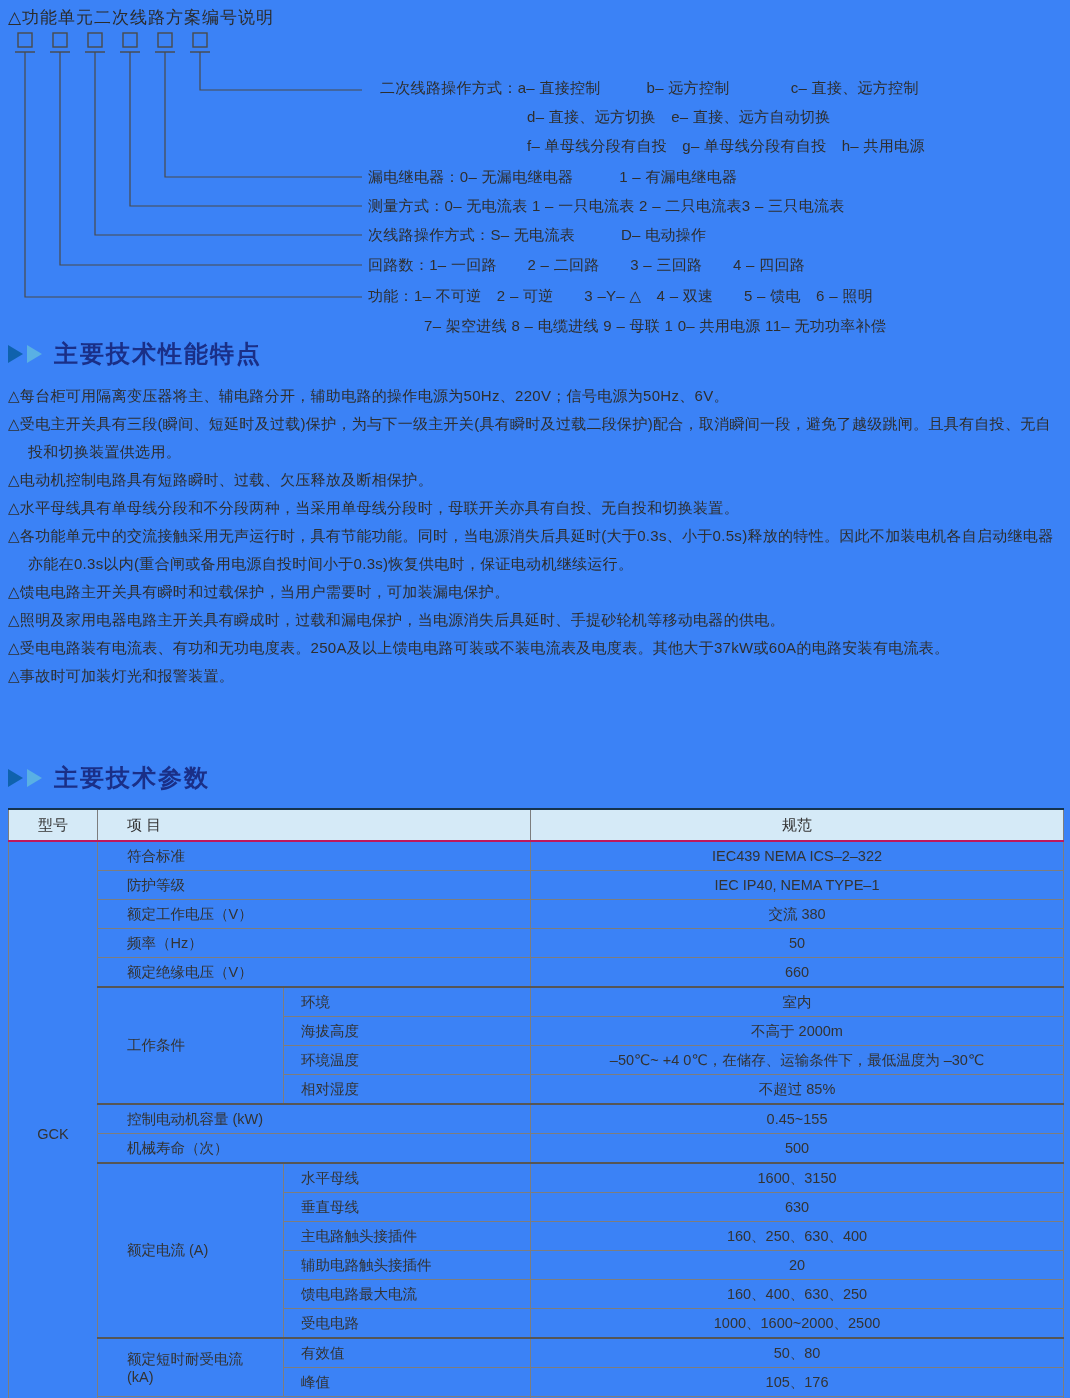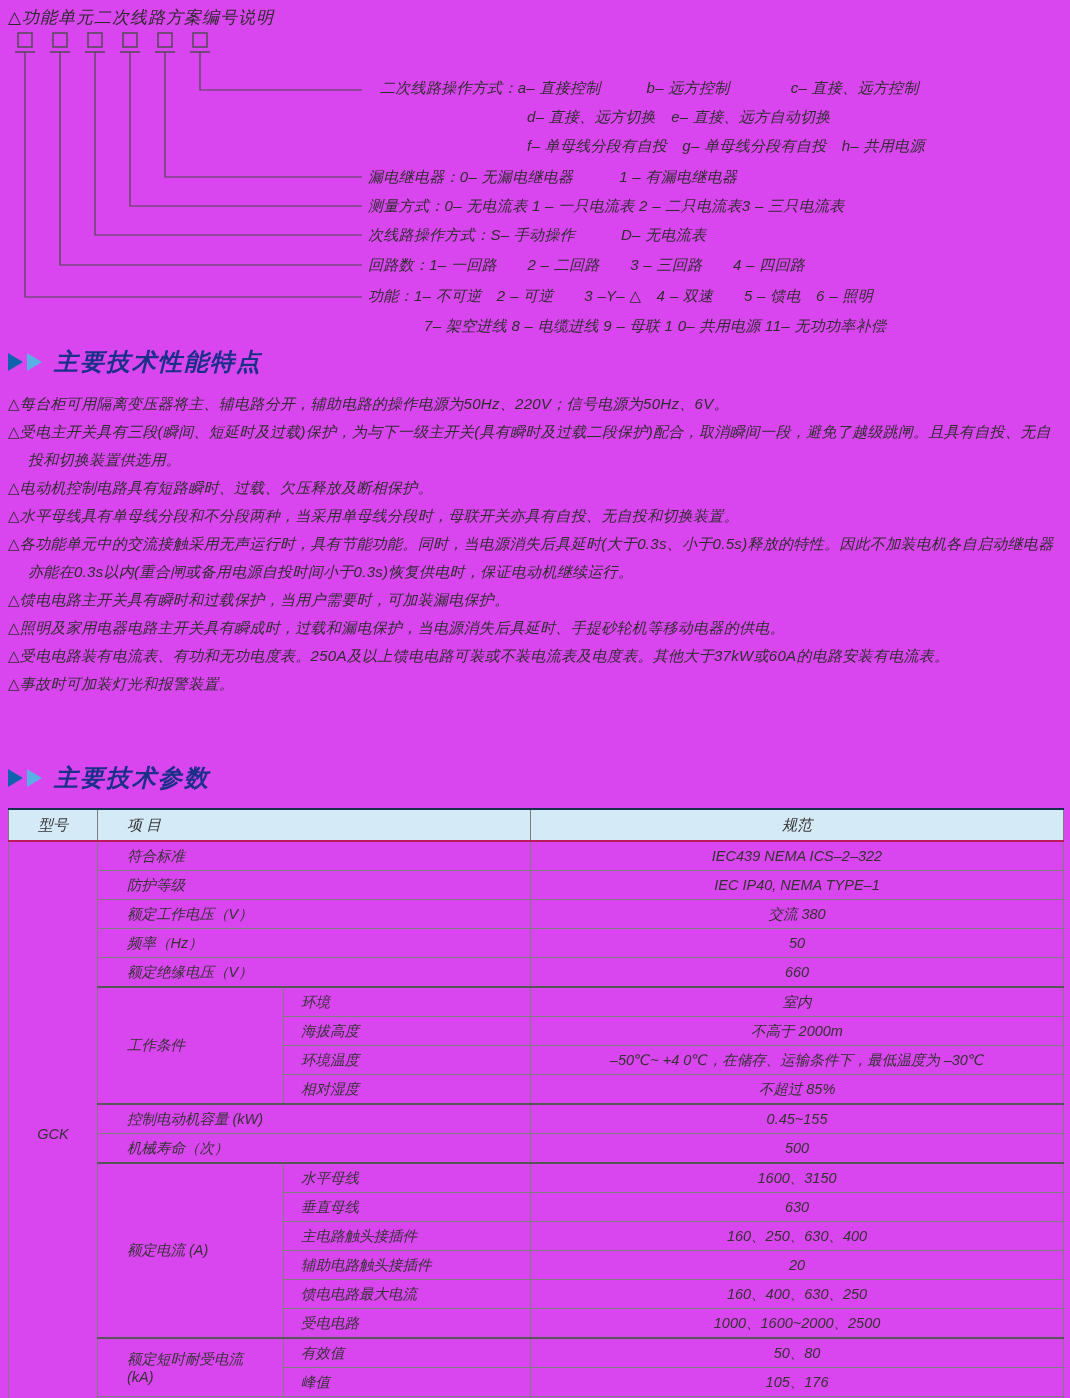--- a/index.html
+++ b/index.html
@@ -1,20 +1,19 @@
 <!DOCTYPE html>
 <html><head>
 <meta charset="utf-8">
 <style>
   html,body { margin:0; padding:0; background:#ffffff; }
   .page {
-    position:relative; width:1070px; height:1398px; background:#d946ef;
+    position:relative; width:1070px; height:1398px; background:#3b82f6;
     font-family:"Liberation Sans","DejaVu Sans",sans-serif; color:#333;
     overflow:hidden;
-    font-style:italic;
   }
   
   .diagram { position:absolute; top:0; left:0; width:1070px; height:342px; }
   .diagram-title { position:absolute; top:6px; left:8px; font-size:17px; color:#2b2b2b; letter-spacing:1px; }
   .diagram svg { position:absolute; top:0; left:0; }
   .dline { position:absolute; font-size:15px; color:#2e2e2e; white-space:nowrap; line-height:16px; letter-spacing:0.3px; }
   .dl1 { left:380px; top:80px; }
   .dl2 { left:527px; top:109px; }
   .dl3 { left:527px; top:138px; }
   .dl4 { left:368px; top:169px; }
@@ -23,21 +22,21 @@
   .dl7 { left:368px; top:257px; }
   .dl8 { left:368px; top:288px; }
   .dl9 { left:424px; top:318px; }
   
   .sec-heading { display:flex; align-items:center; height:36px; }
   .tri { width:0; height:0; border-top:9px solid transparent; border-bottom:9px solid transparent; }
   .tri-dark  { border-left:15px solid #0f62ad; margin-right:4px; }
   .tri-light { border-left:15px solid #59b0e4; }
   .sec-heading .txt { margin-left:12px; font-size:24px; font-weight:bold; color:#1a2f87; letter-spacing:2px; }
   
-  .features { position:absolute; top:344px; left:8px; width:1056px; }
+  .features { position:absolute; top:336px; left:8px; width:1056px; }
   .features .plist { margin-top:10px; }
   .features p { margin:0; font-size:15px; line-height:28px; color:#2e2e2e; padding-left:20px; text-indent:-20px; letter-spacing:0.3px; }
   
   .params { position:absolute; top:760px; left:0; width:1070px; }
   .params .sec-heading { margin-left:8px; }
   table.params-table { border-collapse:collapse; table-layout:fixed; width:1055px; height:590px; margin-left:8px; margin-top:12px; }
   .params-table th, .params-table td { border:1px solid #7d7d7d; font-size:14.5px; color:#333; padding:0; overflow:hidden; }
   .params-table thead th { background:#d5eaf7; border-top:2px solid #15334e; border-bottom:2px solid #be185d; height:30px; font-weight:normal; font-size:15px; }
   .params-table tbody td { height:28px; }
   .params-table tr.bottom td { border-bottom:4px solid #3c3c3c; }
@@ -78,21 +77,21 @@
         <polyline points="95,52 95,235 362,235"></polyline>
         <polyline points="60,52 60,265 362,265"></polyline>
         <polyline points="25,52 25,297 362,297"></polyline>
       </g>
     </svg>
     <div class="dline dl1">二次线路操作方式：a– 直接控制　　　b– 远方控制　　　　c– 直接、远方控制</div>
     <div class="dline dl2">d– 直接、远方切换　e– 直接、远方自动切换</div>
     <div class="dline dl3">f– 单母线分段有自投　g– 单母线分段有自投　h– 共用电源</div>
     <div class="dline dl4">漏电继电器：0– 无漏电继电器　　　1 – 有漏电继电器</div>
     <div class="dline dl5">测量方式：0– 无电流表  1 – 一只电流表 2  – 二只电流表3  – 三只电流表</div>
-    <div class="dline dl6">次线路操作方式：S– 手动操作　　　D– 无电流表</div>
+    <div class="dline dl6">次线路操作方式：S– 无电流表　　　D– 电动操作</div>
     <div class="dline dl7">回路数：1– 一回路　　2 – 二回路　　3 – 三回路　　4  – 四回路</div>
     <div class="dline dl8">功能：1– 不可逆　2 – 可逆　　3 –Y– △　4 – 双速　　5  – 馈电　6  – 照明</div>
     <div class="dline dl9">7– 架空进线 8 – 电缆进线 9  – 母联 1 0– 共用电源 11– 无功功率补偿</div>
   </div>
 
   <div class="features">
     <div class="sec-heading">
       <span class="tri tri-dark"></span>
       <span class="tri tri-light"></span>
       <span class="txt">主要技术性能特点</span>

